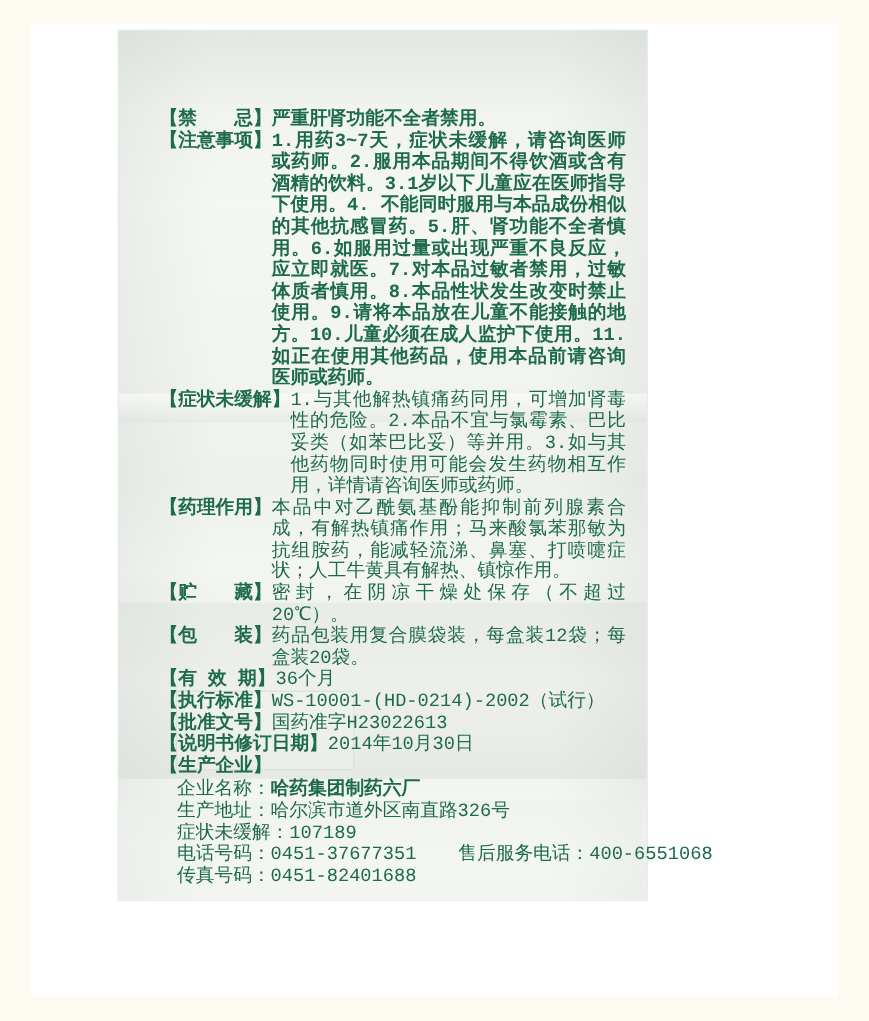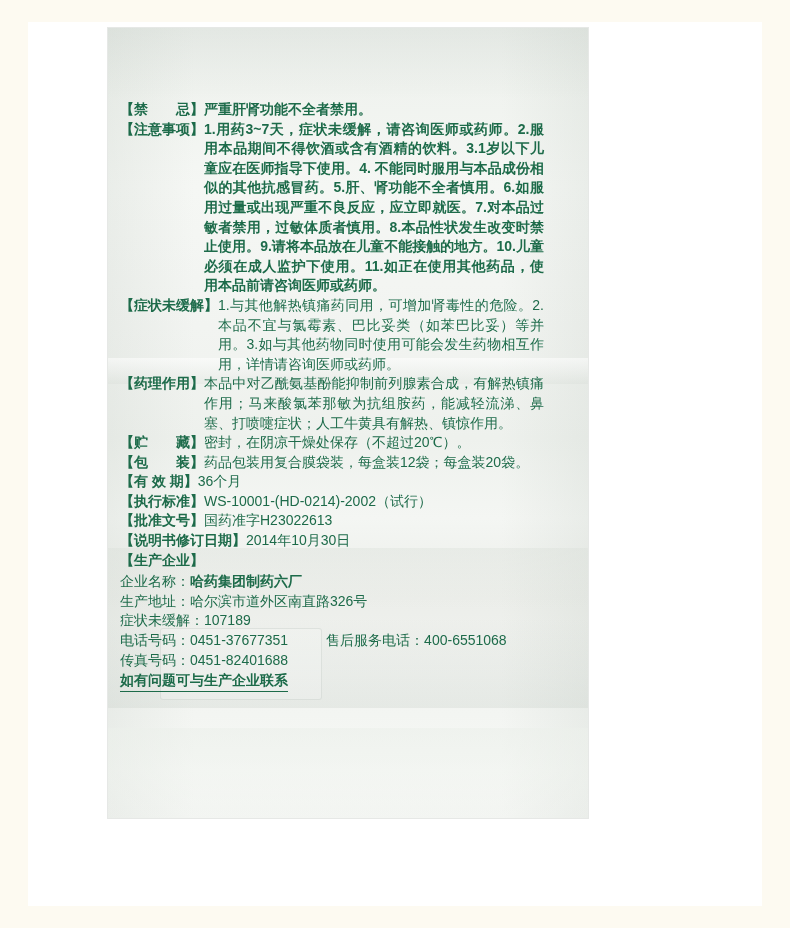--- a/index.html
+++ b/index.html
@@ -74,27 +74,27 @@
     height: 70px;
     border: 1px solid rgba(180,190,182,0.30);
     border-radius: 3px;
     background: rgba(255,255,255,0.18);
     pointer-events: none;
   }
 
   
   .content {
     position: absolute;
-    left: 12px;
+    left: 37px;
     top: 72px;
     width: 424px;
     color: #1d6b4a;
-    font-size: 14px;
+    font-size: 17px;
     line-height: 19.6px;
-    font-family: Liberation Sans, sans-serif;
+    font-family: Liberation Mono, monospace;
   }
   .row {
     display: flex;
     align-items: flex-start;
     margin-bottom: 0px;
   }
   .row .key {
     flex: 0 0 auto;
     white-space: nowrap;
     font-weight: bold;
@@ -106,20 +106,21 @@
 
   .company {
     margin-top: 2px;
   }
   .company .line {
     display: flex;
     white-space: pre;
   }
   .company .lbl {
     flex: 0 0 auto;
+    margin-left: 16px;
   }
   .company .v {
     flex: 0 0 auto;
   }
   .company .v2 {
     margin-left: 38px;
   }
   .footnote {
     margin-top: 1px;
     font-weight: bold;
@@ -221,19 +222,16 @@
           <span class="v">0451-37677351</span>
           <span class="lbl v2">售后服务电话：</span>
           <span class="v">400-6551068</span>
         </div>
         <div class="line">
           <span class="lbl">传真号码：</span>
           <span class="v">0451-82401688</span>
         </div>
       </div>
 
-      <div class="footnote">
-        <span class="u-line">如有问题可与生产企业联系</span>
-      </div>
 
     </div>
   </div>
 </div>
 
 </body></html>

